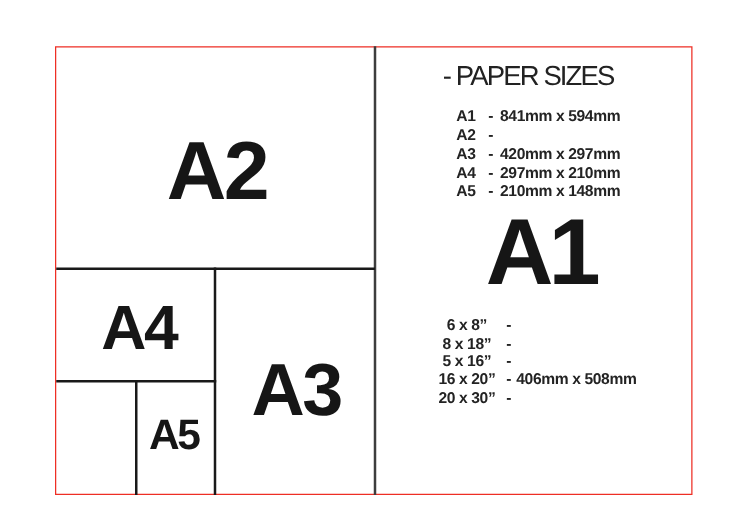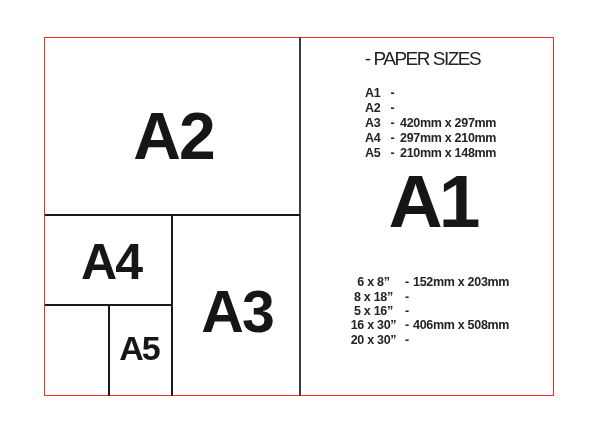--- a/index.html
+++ b/index.html
@@ -26,31 +26,31 @@
     font-weight:bold;letter-spacing:-2px;line-height:1;color:#161616;
   }
   .p-a2{left:45px;top:38px;width:254px;height:176px;font-size:66px;transform:translate(1.5px,10px);}
   .p-a4{left:45px;top:216px;width:126px;height:88px;font-size:50px;transform:translate(3px,2px);}
   .p-a3{left:173px;top:216px;width:126px;height:180px;font-size:59px;transform:translate(1px,6px);}
   .p-a5{left:110px;top:306px;width:62px;height:90px;font-size:34px;transform:translate(-2px,-3px);}
   
   .panel{left:301px;top:37px;width:253px;height:359px;}
   .panel-title{
     position:absolute;top:11px;left:0;right:0;text-align:center;
-    font-size:19px;letter-spacing:-1.5px;white-space:nowrap;
+    font-size:22px;letter-spacing:-1.5px;white-space:nowrap;
     transform:translateX(-5px);font-weight:400;color:#222;
   }
   .size-list{position:absolute;display:flex;flex-direction:column;
     font-size:12.5px;font-weight:bold;letter-spacing:-0.3px;color:#232323;}
   .size-list .row{display:flex;align-items:center;}
   .a-list{left:64px;top:49px;}
   .a-list .row{height:14.8px;}
   .a-list .c1{width:20px;text-align:left;}
   .a-list .c2{width:15px;text-align:center;}
-  .inch-list{left:45px;top:238px;}
+  .inch-list{left:45px;top:216px;}
   .inch-list .row{height:14.35px;}
   .inch-list .c1{width:55px;text-align:center;}
   .inch-list .c2{width:12px;text-align:center;}
   .big-a1{
     position:absolute;top:127px;left:0;right:0;text-align:center;
     font-size:75px;font-weight:bold;letter-spacing:-4px;line-height:1;
     transform:translateX(5px);color:#161616;
   }
 </style>
 </head>
@@ -80,20 +80,21 @@
   </div>
 
   <div class="abs panel">
 
     <div class="panel-title">- PAPER SIZES</div>
 
     <div class="size-list a-list">
       <div class="row">
         <span class="c1">A1</span>
         <span class="c2">-</span>
+        <span class="c3">841mm x 594mm</span>
       </div>
       <div class="row">
         <span class="c1">A2</span>
         <span class="c2">-</span>
       </div>
       <div class="row">
         <span class="c1">A3</span>
         <span class="c2">-</span>
         <span class="c3">420mm x 297mm</span>
       </div>
@@ -108,32 +109,31 @@
         <span class="c3">210mm x 148mm</span>
       </div>
     </div>
 
     <div class="big-a1">A1</div>
 
     <div class="size-list inch-list">
       <div class="row">
         <span class="c1">6 x 8”</span>
         <span class="c2">-</span>
-        <span class="c3">152mm x 203mm</span>
       </div>
       <div class="row">
         <span class="c1">8 x 18”</span>
         <span class="c2">-</span>
       </div>
       <div class="row">
         <span class="c1">5 x 16”</span>
         <span class="c2">-</span>
       </div>
       <div class="row">
-        <span class="c1">16 x 30”</span>
+        <span class="c1">16 x 20”</span>
         <span class="c2">-</span>
         <span class="c3">406mm x 508mm</span>
       </div>
       <div class="row">
         <span class="c1">20 x 30”</span>
         <span class="c2">-</span>
       </div>
     </div>
 
   </div>

